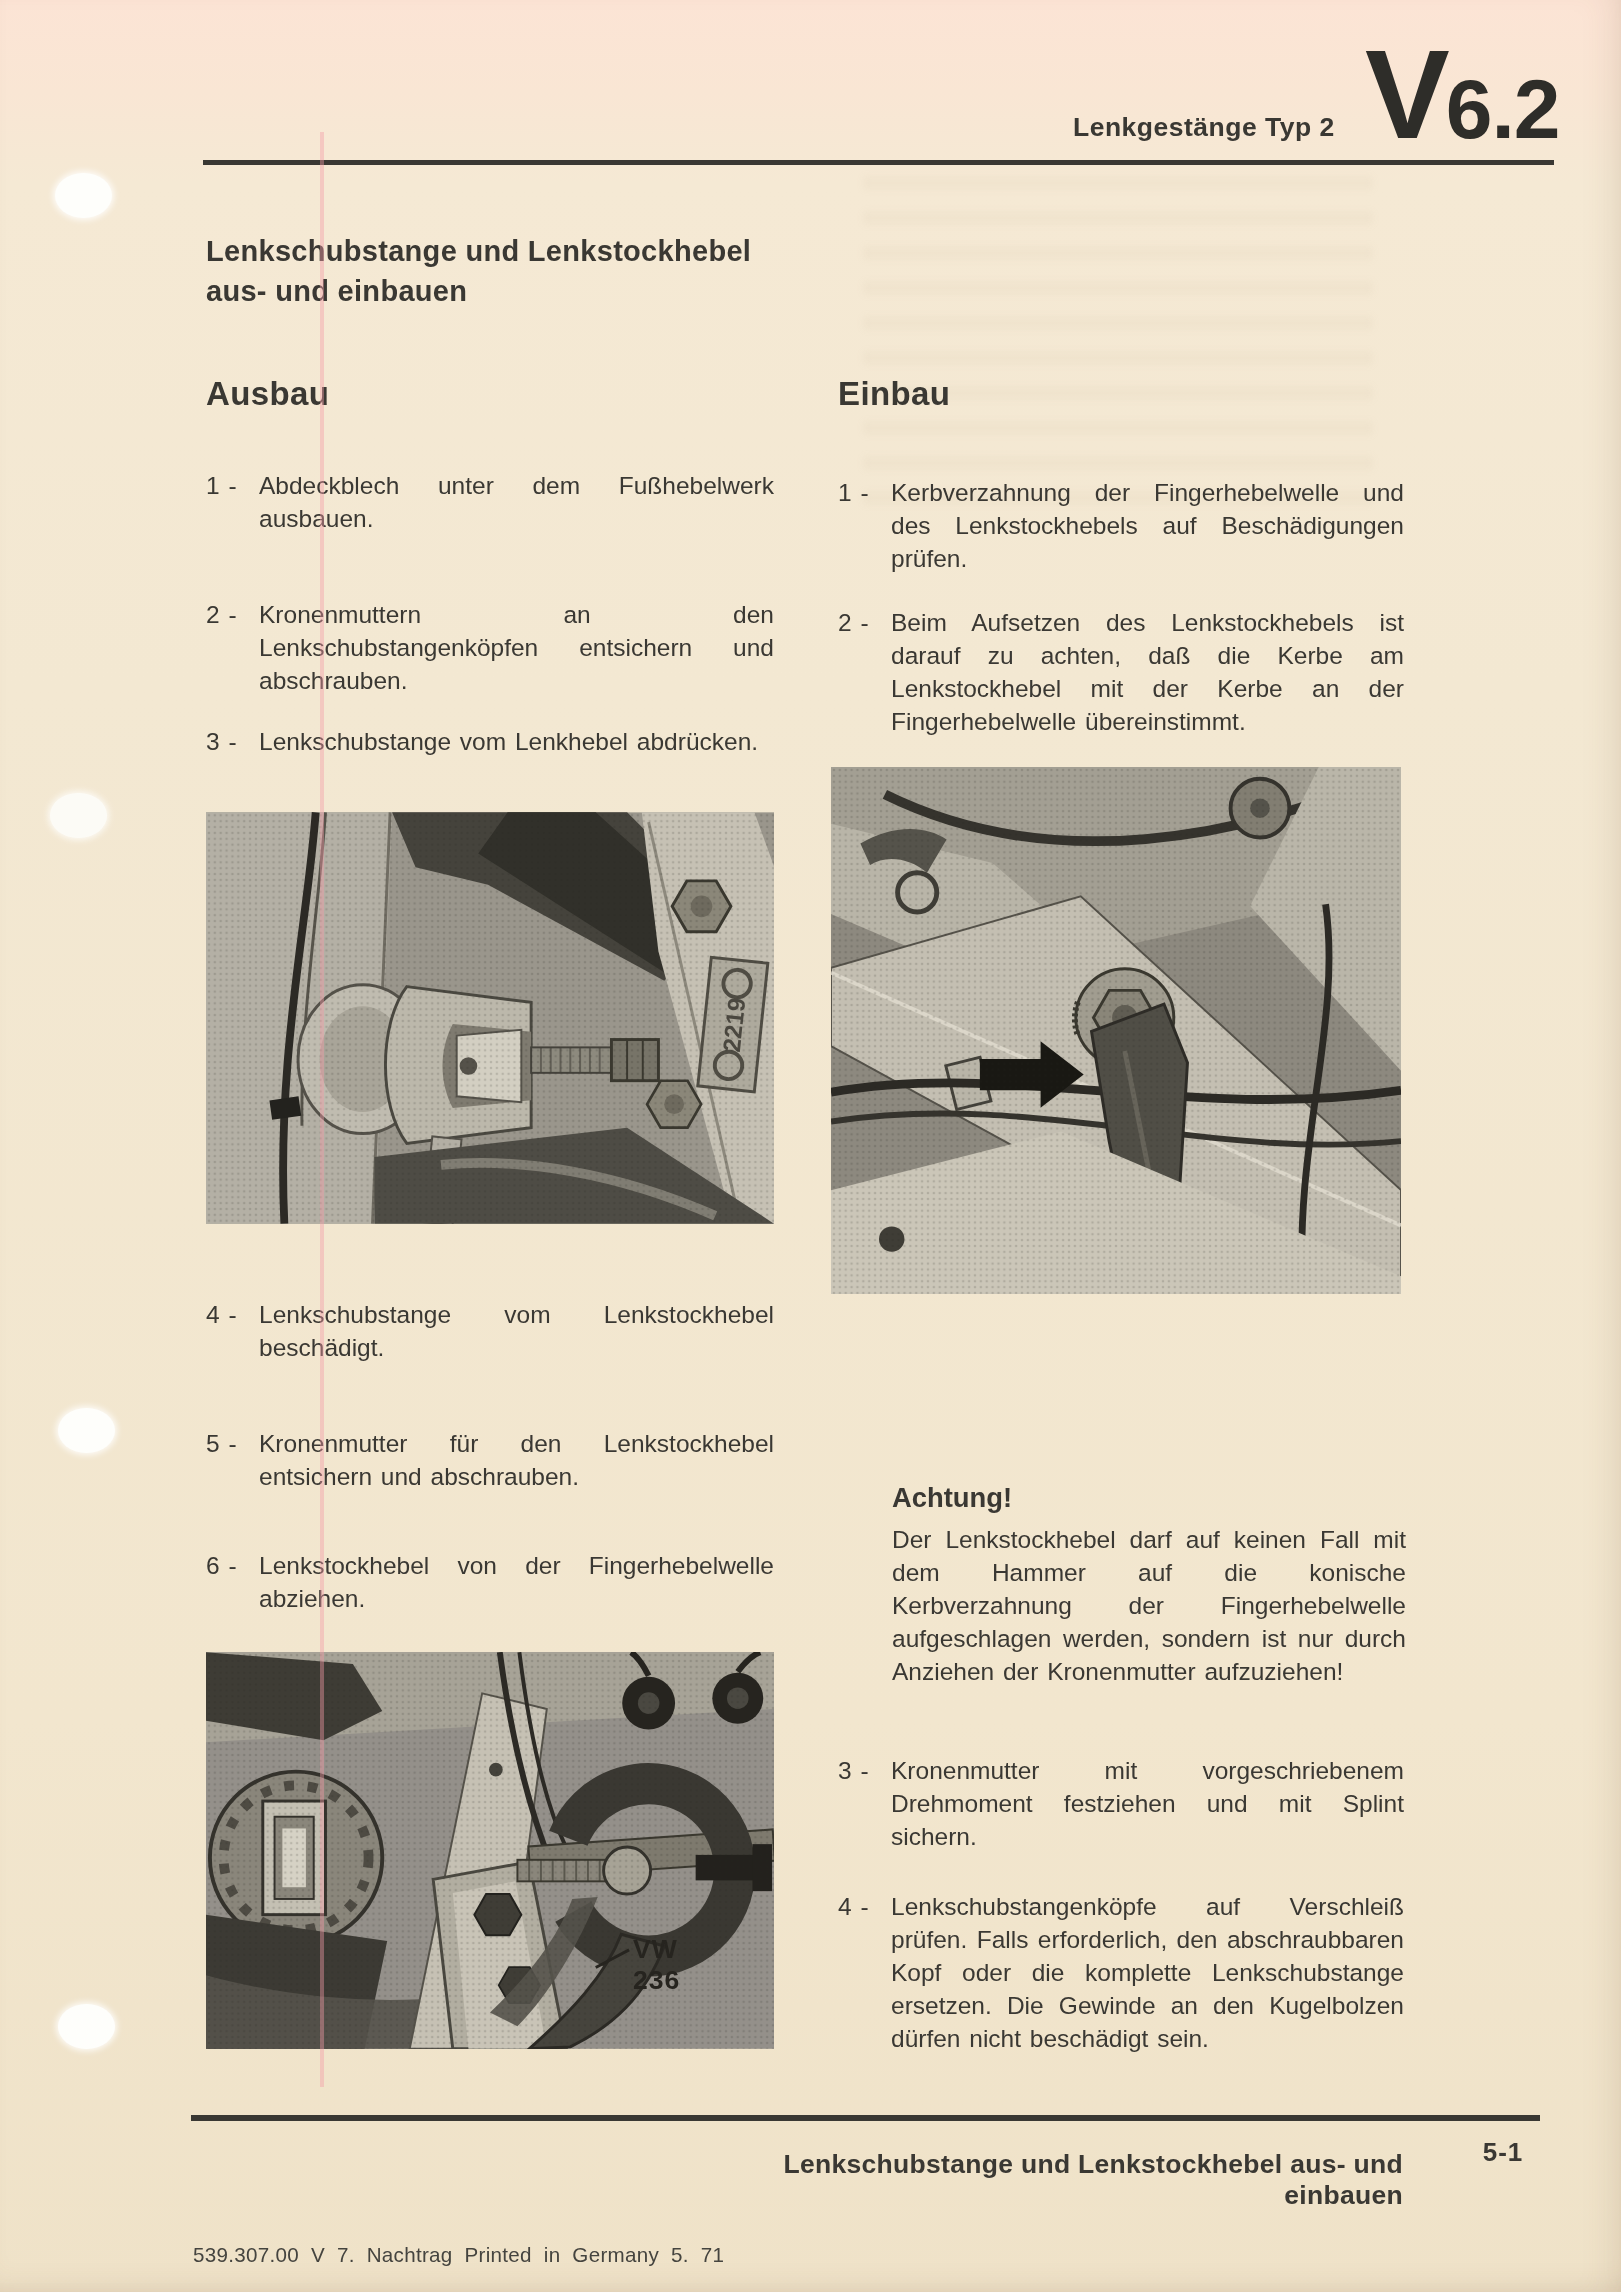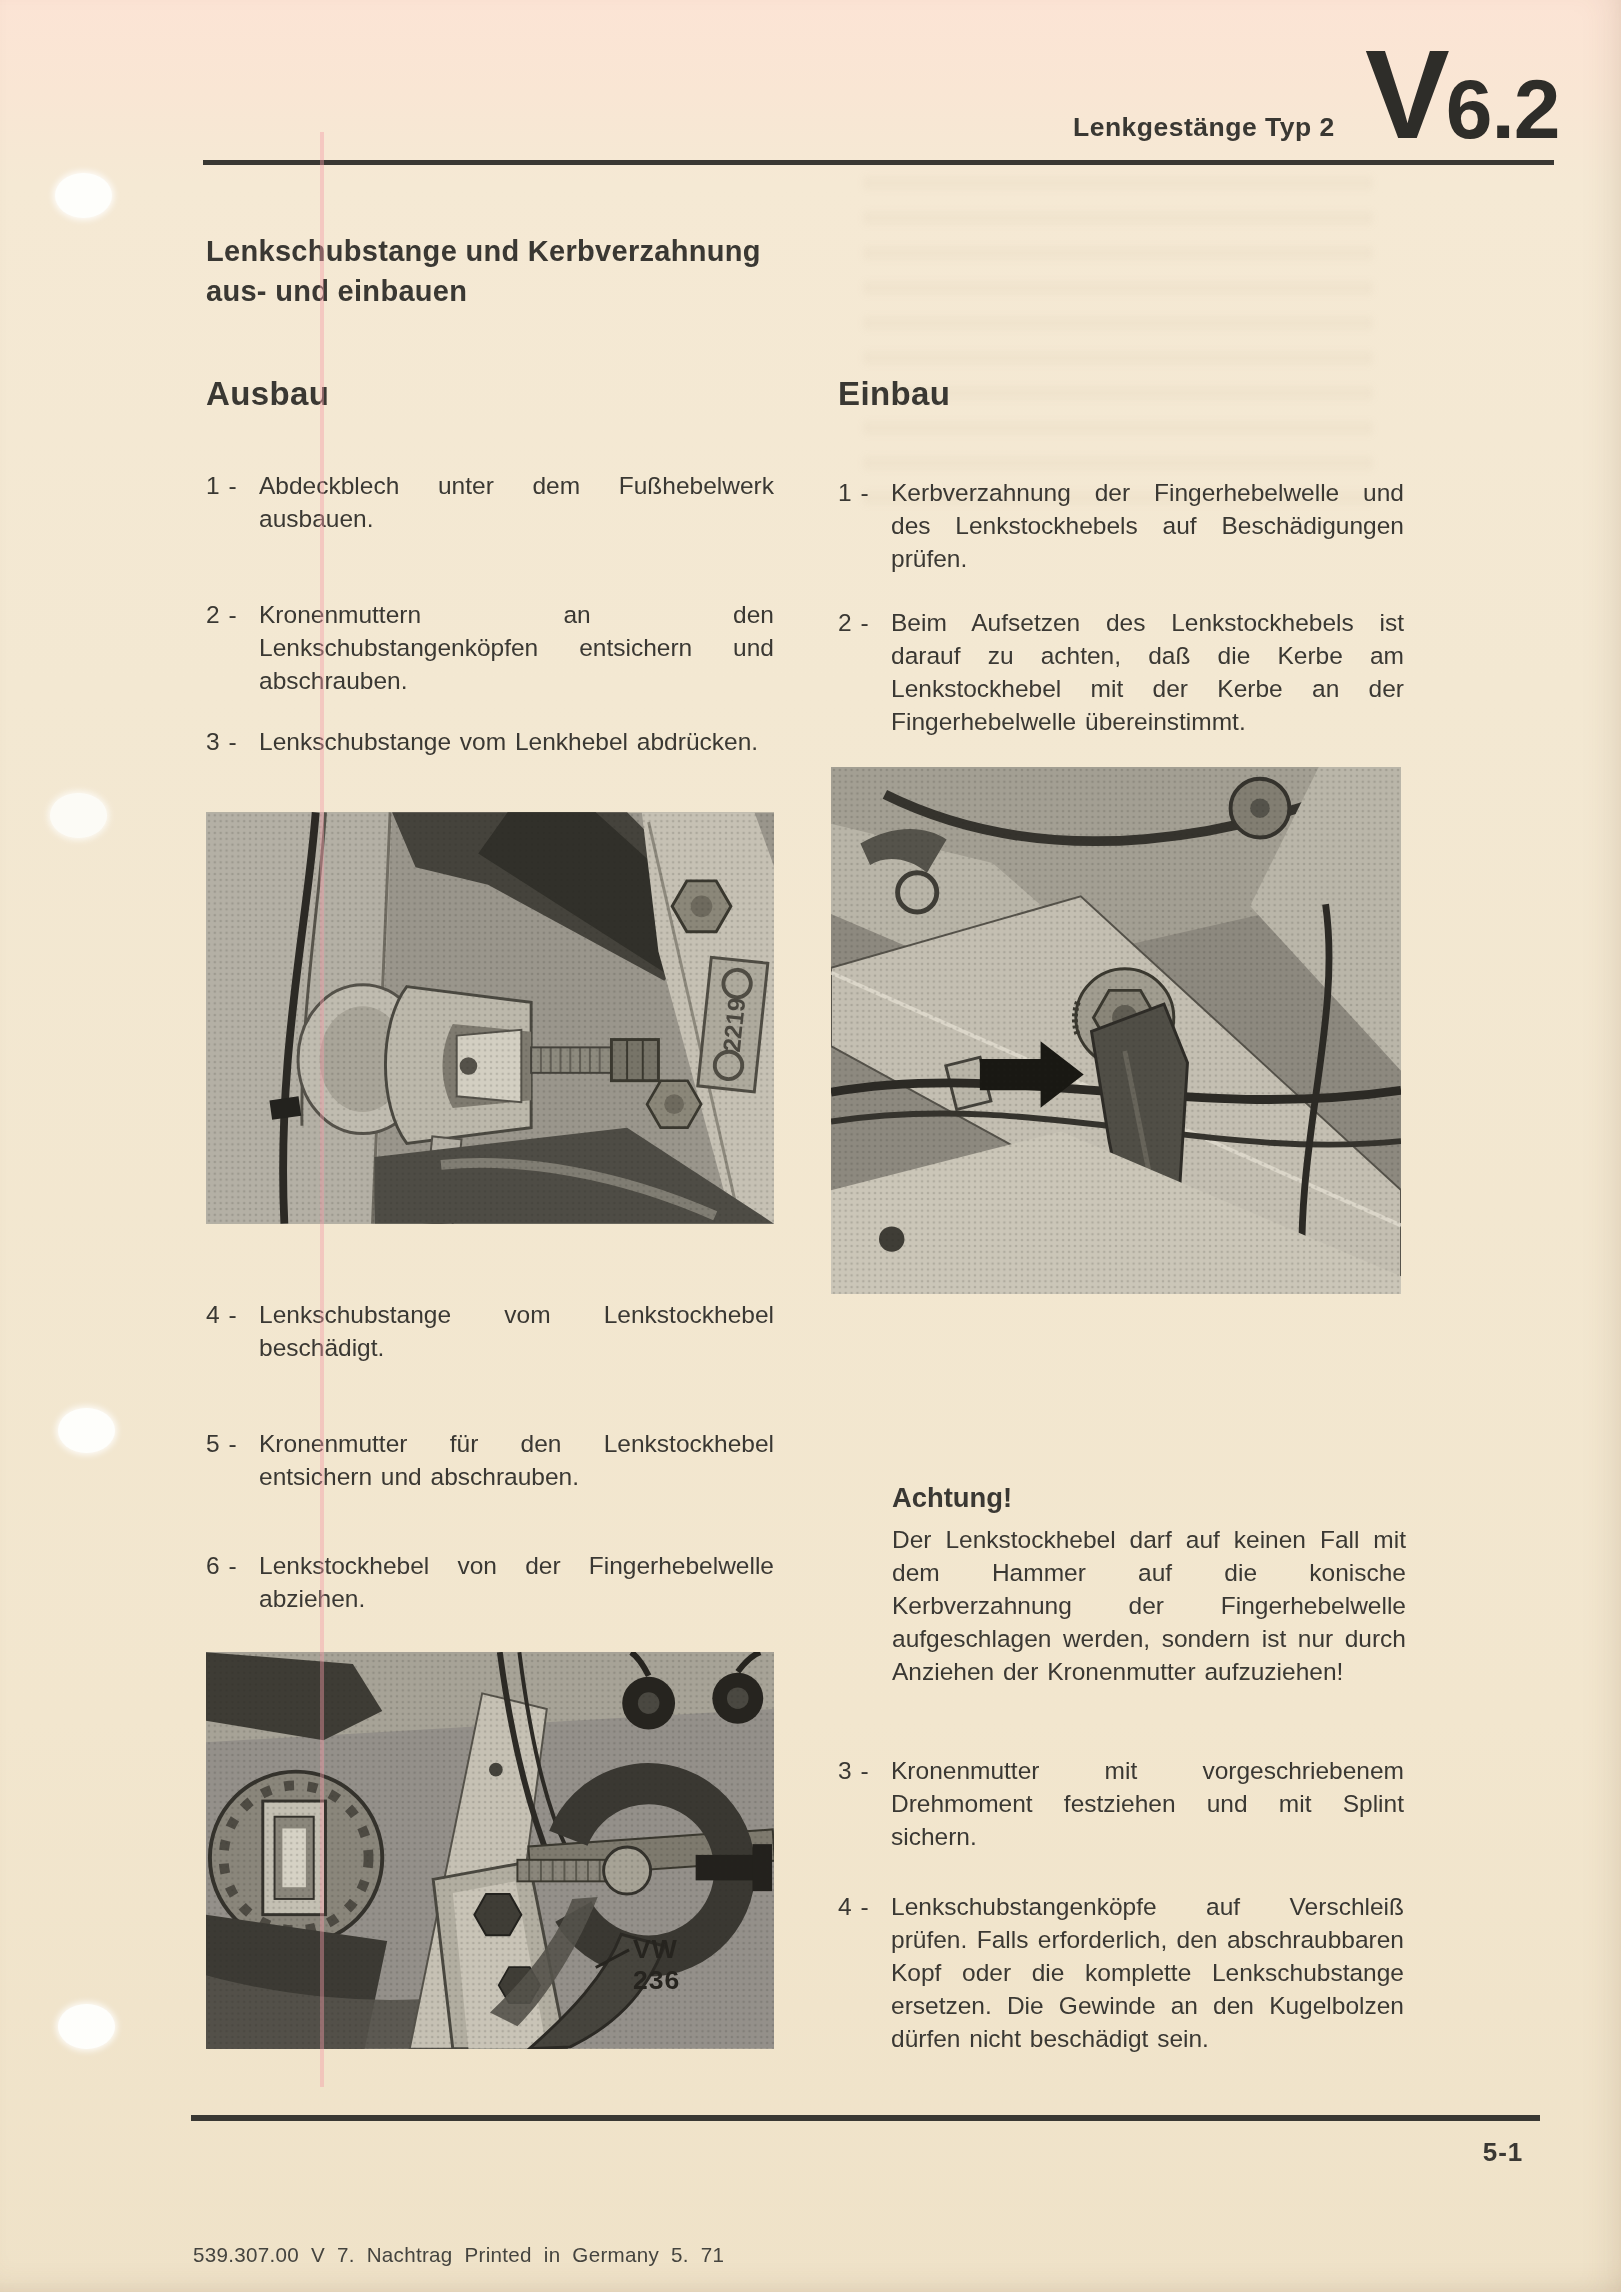--- a/index.html
+++ b/index.html
@@ -51,21 +51,21 @@
   <div class="abs pinkline" style="left:320px;top:132px;width:3.9px;height:1955px;"></div>
 
   <div class="abs section-label" style="left:1073px;top:112px;">Lenkgestänge Typ 2</div>
   <div class="abs code" style="left:1365px;top:31px;">
     <span class="v">V</span>
     <span class="n">6.2</span>
   </div>
   <div class="abs rule" style="left:203px;top:160px;width:1351px;height:4.9px;"></div>
 
   <div class="abs title" style="left:206px;top:231px;width:627px;">
-    <div>Lenkschubstange und Kerbverzahnung</div>
+    <div>Lenkschubstange und Lenkstockhebel</div>
     <div>aus- und einbauen</div>
   </div>
 
   <div class="abs colhead" style="left:206px;top:375px;">Ausbau</div>
   <div class="abs colhead" style="left:838px;top:375px;">Einbau</div>
 
   <div class="abs step" style="left:206px;top:469px;width:568px;">
     <span class="num">1 -</span>
     <span class="txt">Abdeckblech unter dem Fußhebelwerk ausbauen.</span>
   </div>
@@ -255,17 +255,18 @@
       <rect x="558" y="196" width="20" height="48" fill="#23211d"></rect>
       <path d="M468,300 C448,352 415,382 372,403 L330,405 C372,368 408,330 424,288 Z" fill="#46443d" stroke="#2b2924" stroke-width="3"></path>
       <path d="M400,250 C380,300 350,350 318,382 L290,368 C330,330 360,290 374,252 Z" fill="#55534b" opacity=".9"></path>
       <path d="M398,322 L432,304" stroke="#26241f" stroke-width="3"></path>
       <rect width="580" height="405" fill="url(#htc)"></rect>
     </svg>
     <div class="abs photo-label" style="left:427px;top:282px;">VW 236</div>
   </div>
 
   <div class="abs rule" style="left:191px;top:2115px;width:1349px;height:5.9px;"></div>
+  <div class="abs foot-caption" style="left:686px;top:2149px;width:717px;">Lenkschubstange und Lenkstockhebel aus- und einbauen</div>
   <div class="abs foot-num" style="left:1464px;top:2137px;width:78px;">5-1</div>
   <div class="abs imprint" style="left:193px;top:2243px;">539.307.00 V 7. Nachtrag Printed in Germany 5. 71</div>
 
 </div>
 
 
 </body></html>

